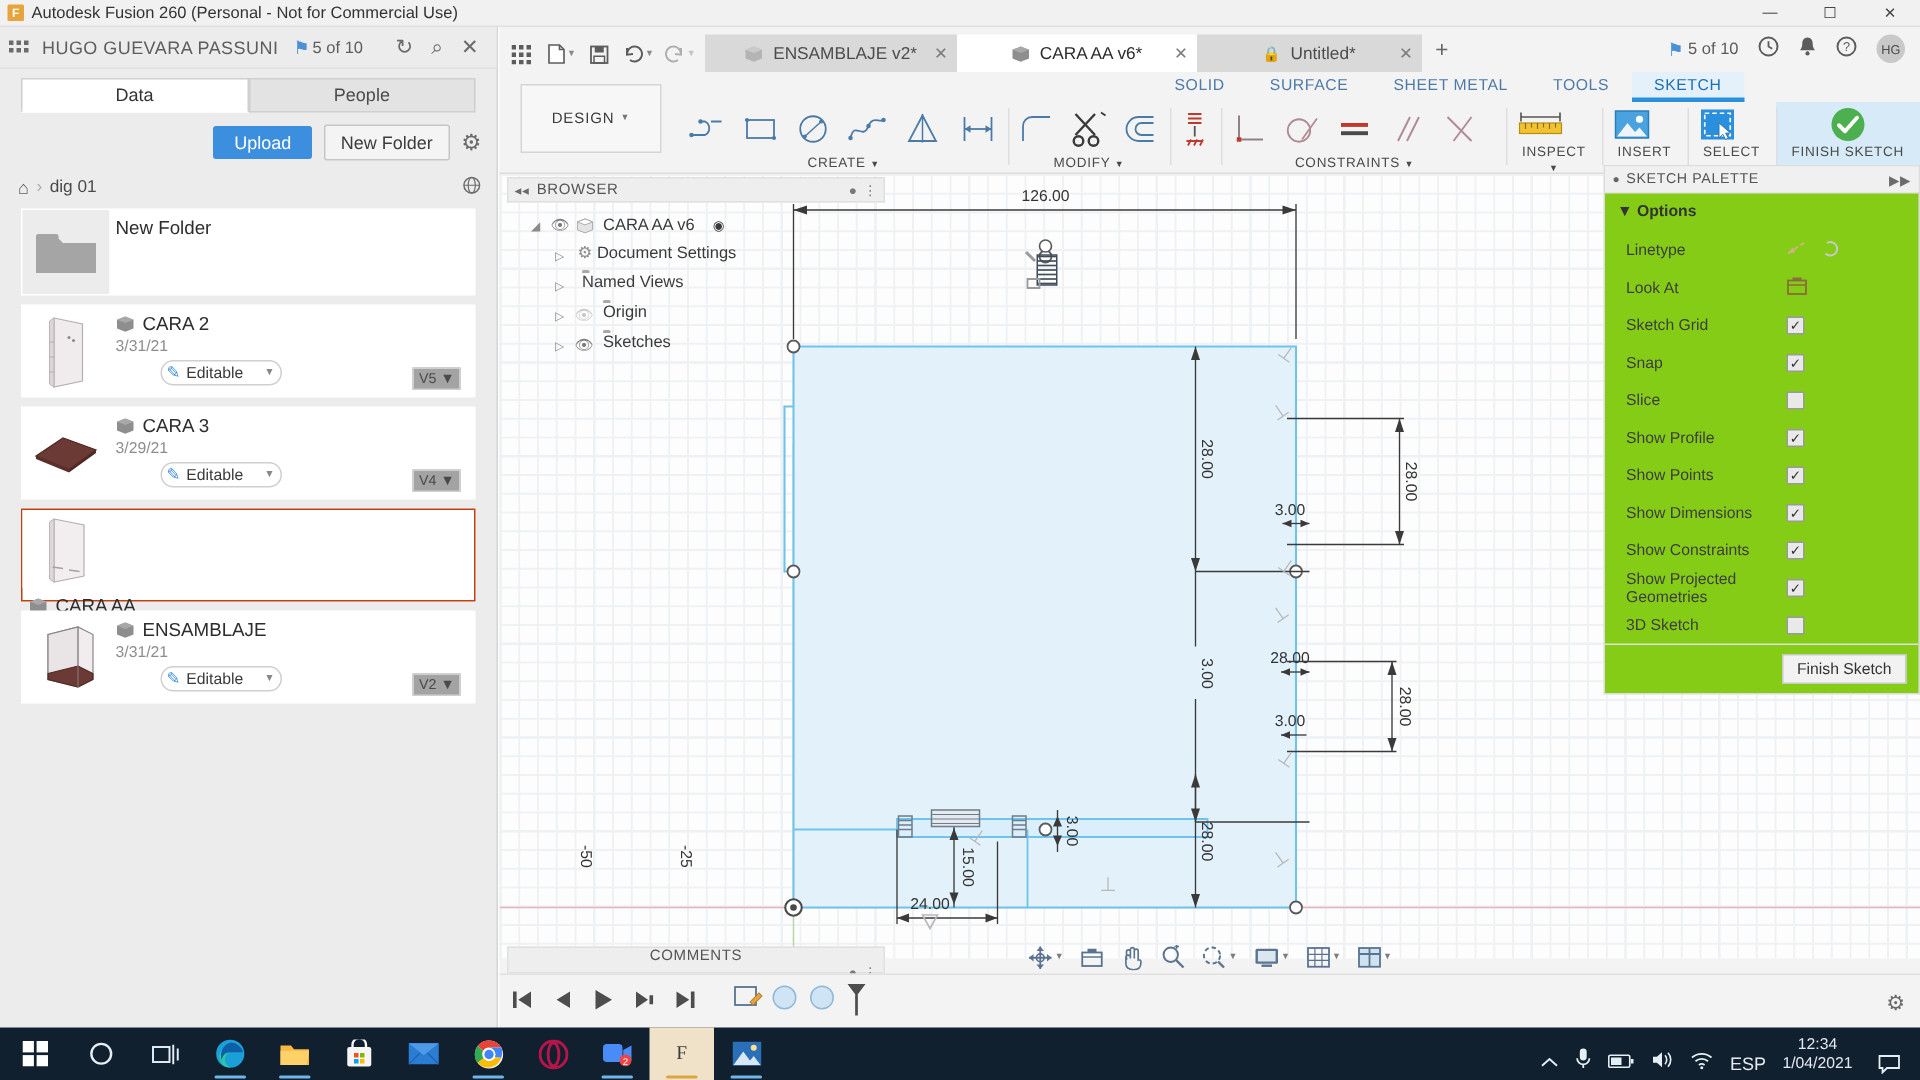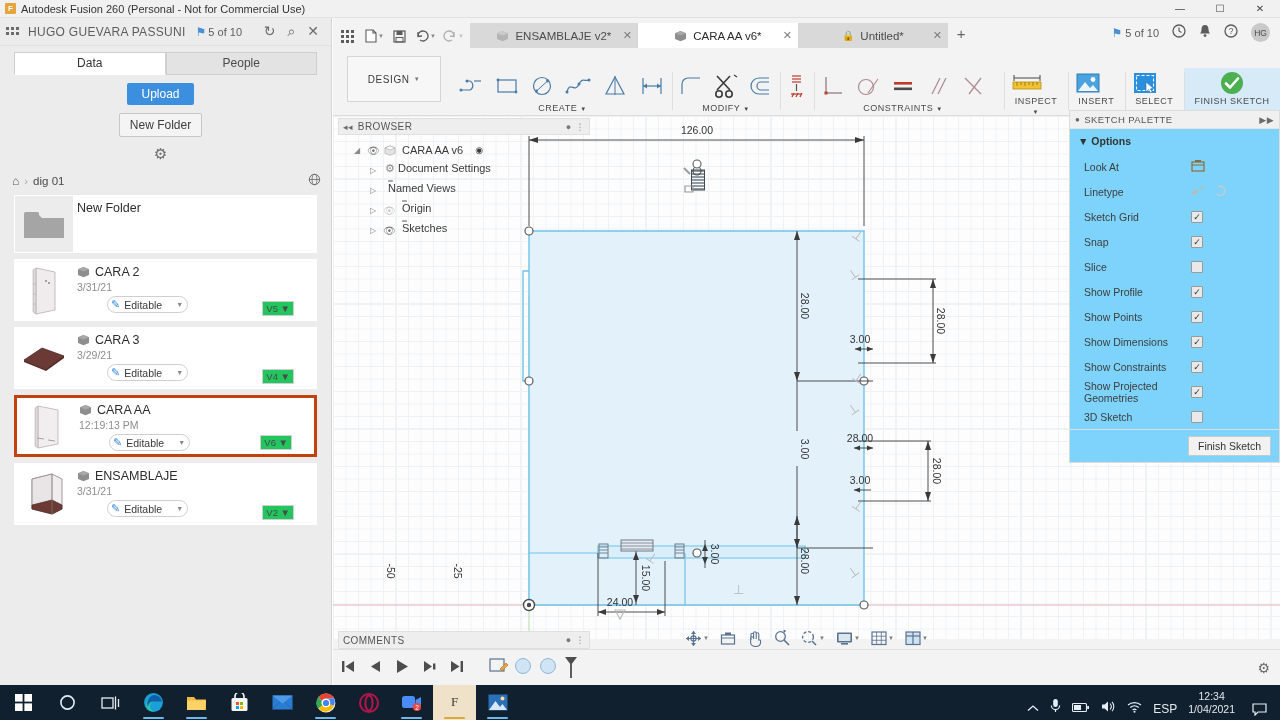--- a/index.html
+++ b/index.html
@@ -48,57 +48,57 @@
   #dp-header .flagico { color:#4b8fd4; font-size: 12px; }
   #dp-header .icons { margin-left: auto; display: flex; gap: 12px; padding-right: 6px; color: #6b6b6b; font-size: 14px; }
 
   #dp-tabs { display: flex; padding: 6px 14px 0 14px; }
   #dp-tabs .tab {
     flex: 1; height: 23px; line-height: 21px; text-align: center; font-size: 12px;
     border: 1px solid #cfcfcf; background: #e3e3e3; color: #4b4b4b;
   }
   #dp-tabs .tab.active { background: #fff; color: #333; border-bottom-color: #fff; }
 
-  #dp-actions { display: flex; align-items: center; justify-content: flex-end; gap: 8px; padding: 8px 10px 6px 0; flex-direction: column; }
+  #dp-actions { display: flex; align-items: center; justify-content: flex-end; gap: 8px; padding: 8px 10px 6px 0; }
   #btn-upload {
     background: #3c8ede; color: #fff; border: none; font-size: 12px;
     padding: 4px 14px; border-radius: 2px; cursor: pointer;
   }
   #btn-newfolder {
     background: #f4f4f4; color: #3c3c3c; border: 1px solid #c6c6c6; font-size: 12px;
     padding: 4px 10px; border-radius: 2px; cursor: pointer;
   }
   #dp-actions .gear { font-size: 15px; color: #6b6b6b; cursor: pointer; }
 
   #breadcrumb { display: flex; align-items: center; gap: 5px; padding: 4px 10px 6px 12px; font-size: 11.5px; color: #4a4a4a; }
   #breadcrumb .home { font-size: 12px; color: #5c5c5c; }
   #breadcrumb .sep { color: #aaa; }
   #breadcrumb .globe { margin-left: auto; font-size: 13px; color: #6b6b6b; }
 
   #filelist { padding: 0 14px; }
   .fcard {
     background: #fff; border: 1px solid transparent; display: flex; height: 62px; margin-bottom: 6px;
     position: relative; cursor: pointer;
   }
-  .fcard.selected { border: 3px solid #c2410c; }
+  .fcard.selected { border: 1px solid #c2410c; flex-direction: column; }
   .fcard .thumb { width: 58px; display: flex; align-items: center; justify-content: center; background: #ececec; }
   .fcard .thumbwhite { background: #fff; }
   .fcard .meta { flex: 1; padding: 5px 6px 0 4px; position: relative; }
   .fcard .nm { display: flex; align-items: center; gap: 5px; font-size: 12.5px; color: #2d2d2d; }
   .fcard .date { font-size: 10.5px; color: #8d8d8d; margin: 2px 0 3px 0; }
   .fcard .editable {
     display: inline-flex; align-items: center; gap: 4px; border: 1px solid #cfcfcf;
     border-radius: 9px; height: 17px; padding: 0 4px 0 3px; font-size: 10.5px; color: #3a3a3a;
     background: #fff; margin-left: 30px;
   }
   .fcard .editable .pen { color: #3c8ede; font-size: 11px; }
   .fcard .editable .car { font-size: 7px; color: #888; margin-left: 10px; }
   .fcard .ver {
-    position: absolute; right: 22px; bottom: 4px; border: 1px solid #cfcfcf; font-size: 9.5px;
-    padding: 1px 3px; color: #4a4a4a; background: #22c55e; margin-left: 36px;
+    position: absolute; right: 9px; bottom: 4px; border: 1px solid #cfcfcf; font-size: 9.5px;
+    padding: 1px 3px; color: #4a4a4a; background: #a3a3a3; margin-left: 36px;
   }
   .cube-ico { display:inline-block; width: 13px; height: 12px; }
 
   
   #fusion { position: absolute; left: 333px; top: 18px; width: 947px; height: 667px; background: #f3f3f3; }
 
   #tabbar { height: 30px; background: #f3f3f3; display: flex; align-items: flex-end; position: relative; }
   #qat { display: flex; align-items: center; gap: 3px; padding: 0 6px 5px 8px; color: #5c5c5c; }
   #qat .qi { display: flex; align-items: center; font-size: 13px; cursor: pointer; color:#555; }
   #qat .car { font-size: 6px; color: #888; margin-left: 1px; }
@@ -173,35 +173,36 @@
   #palette {
     position: absolute; right: 0; top: 92px; width: 211px; background: #f5f5f5;
     border: 1px solid #dcdcdc;
   }
   #palette .phead {
     height: 17px; display: flex; align-items: center; padding: 0 5px; font-size: 9.5px;
     color: #555; letter-spacing: .4px; background: #f0f0f0;
   }
   #palette .phead .dot { font-size: 8px; margin-right: 4px; color:#666; }
   #palette .phead .rr { margin-left: auto; font-size: 9px; color: #6b6b6b; }
-  #palette .pbody { background: #7dd3fc; border-top: 1px solid #e4e4e4; padding: 6px 0 0 0; }
+  #palette .pbody { background: #84cc16; border-top: 1px solid #e4e4e4; padding: 6px 0 0 0; }
   #palette .opt-title { font-size: 10.5px; font-weight: bold; color: #333; padding: 0 0 7px 8px; }
   .prow { display: flex; align-items: center; height: 25px; padding: 0 0 0 14px; font-size: 10.5px; color: #3d3d3d; }
   .prow .lbl { flex: 1; }
   .prow .ctl { width: 88px; display: flex; align-items: center; gap: 9px; }
   .chk { width: 12px; height: 12px; border: 1px solid #9a9a9a; background: #e9e9e9; border-radius: 1px;
          display: flex; align-items: center; justify-content: center; font-size: 9px; color: #333; cursor: pointer; }
   #palette .pfoot { border-top: 1px solid #e0e0e0; padding: 6px 8px; display: flex; justify-content: flex-end; }
   #btn-finish { font-size: 10.5px; padding: 3px 9px; background: #f2f2f2; border: 1px solid #c9c9c9; color: #333; cursor: pointer; }
 
   
   #comments {
     position: absolute; left: 5px; bottom: 36px; width: 252px; height: 18px; background: #eeeeee;
     border: 1px solid #e0e0e0; display: flex; align-items: center; padding: 0 4px; font-size: 10px; color: #555;
     letter-spacing: .4px;
+    flex-direction: column;
   }
   #comments .right { margin-left: auto; display: flex; gap: 4px; align-items: center; color: #7a7a7a; font-size: 9px; }
   #navbar {
     position: absolute; left: 0; bottom: 36px; width: 947px; height: 22px; display: flex;
     align-items: center; justify-content: center; gap: 11px; color: #5a7390; font-size: 13px;
   }
   #navbar .nvi { cursor: pointer; display:flex; align-items:center; }
   #navbar .car { font-size: 6px; color: #7d7d7d; margin-left: 1px; }
   #timeline {
     position: absolute; left: 0; bottom: 0; width: 947px; height: 36px; background: #f3f3f3;
@@ -518,20 +519,27 @@
         <svg width="14" height="14" viewBox="0 0 14 14">
             <circle cx="7" cy="7" r="6" fill="none" stroke="#5c5c5c" stroke-width="1.3"></circle>
             <text x="7" y="10.3" text-anchor="middle" font-size="8.5" fill="#5c5c5c" font-family="Liberation Sans">?</text>
           </svg>
       </span>
       <span class="avatar">HG</span>
     </div>
   </div>
 
   <div id="ribbon">
+    <div id="ribtabs">
+      <div class="rt">SOLID</div>
+      <div class="rt">SURFACE</div>
+      <div class="rt">SHEET METAL</div>
+      <div class="rt">TOOLS</div>
+      <div class="rt active">SKETCH</div>
+    </div>
 
     <div id="designbtn">
       <span>DESIGN</span>
       <span style="font-size:6px;color:#777">▼</span>
     </div>
 
     <div id="ribgroups">
 
       <div class="rgroup" style="margin-left:0">
         <div class="icons">
@@ -993,44 +1001,44 @@
       <span class="dot">●</span>
       <span>SKETCH PALETTE</span>
       <span class="rr">▶▶</span>
     </div>
     <div class="pbody">
       <div class="opt-title">
         ▼ <span>Options</span>
       </div>
 
       <div class="prow">
+        <span class="lbl">Linetype</span>
+        <span class="ctl">
+          <span>
+            <svg width="15" height="13" viewBox="0 0 15 13">
+                <path d="M1 10 L13 2" stroke="#d8b08c" stroke-width="1.2" stroke-dasharray="3 2" fill="none"></path>
+                <path d="M1 10 l5 -1 l-2 -3 z" fill="#d8b08c"></path>
+              </svg>
+          </span>
+          <span>
+            <svg width="14" height="13" viewBox="0 0 14 13">
+                <path d="M3 3 a4.5 4.5 0 1 1 -1 7" fill="none" stroke="#c9c9c9" stroke-width="1.3"></path>
+              </svg>
+          </span>
+        </span>
+      </div>
+
+      <div class="prow">
         <span class="lbl">Look At</span>
         <span class="ctl">
           <span>
             <svg width="14" height="13" viewBox="0 0 14 13">
                 <rect x="1" y="3" width="12" height="9" fill="none" stroke="#8a6d3a" stroke-width="1.2"></rect>
                 <rect x="4" y="1" width="6" height="2" fill="#8a6d3a"></rect>
                 <line x1="1" y1="6" x2="13" y2="6" stroke="#8a6d3a" stroke-width="1"></line>
-              </svg>
-          </span>
-        </span>
-      </div>
-
-      <div class="prow">
-        <span class="lbl">Linetype</span>
-        <span class="ctl">
-          <span>
-            <svg width="15" height="13" viewBox="0 0 15 13">
-                <path d="M1 10 L13 2" stroke="#d8b08c" stroke-width="1.2" stroke-dasharray="3 2" fill="none"></path>
-                <path d="M1 10 l5 -1 l-2 -3 z" fill="#d8b08c"></path>
-              </svg>
-          </span>
-          <span>
-            <svg width="14" height="13" viewBox="0 0 14 13">
-                <path d="M3 3 a4.5 4.5 0 1 1 -1 7" fill="none" stroke="#c9c9c9" stroke-width="1.3"></path>
               </svg>
           </span>
         </span>
       </div>
 
       <div class="prow">
         <span class="lbl">Sketch Grid</span>
         <span class="ctl">
             <span class="chk">✓</span>
           </span>

